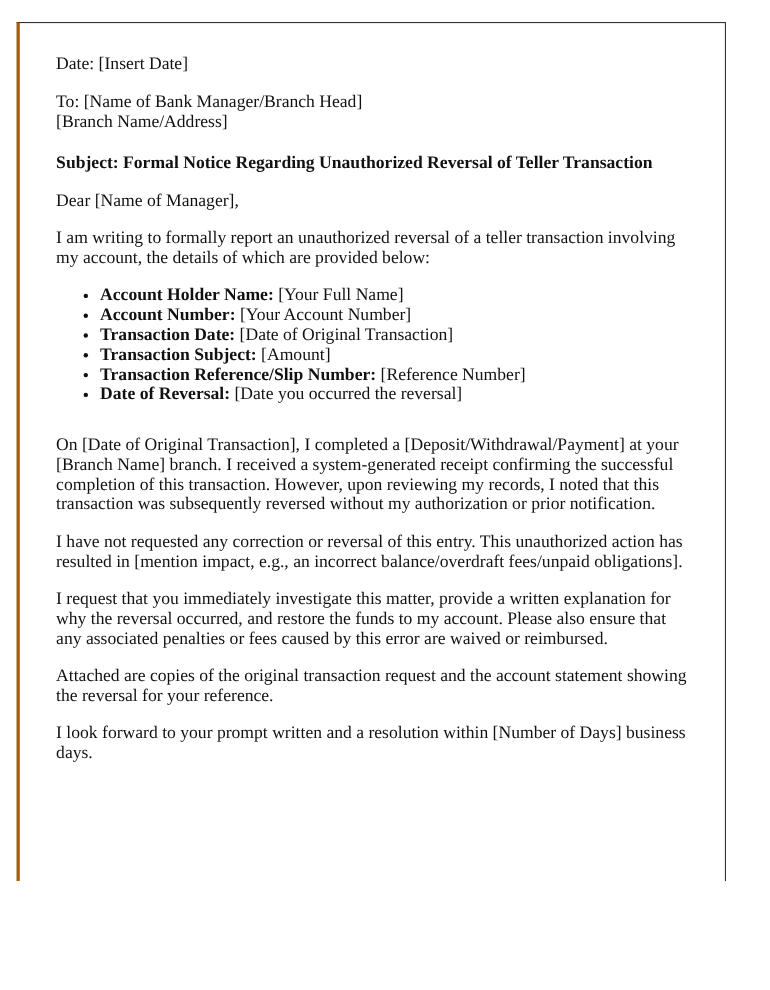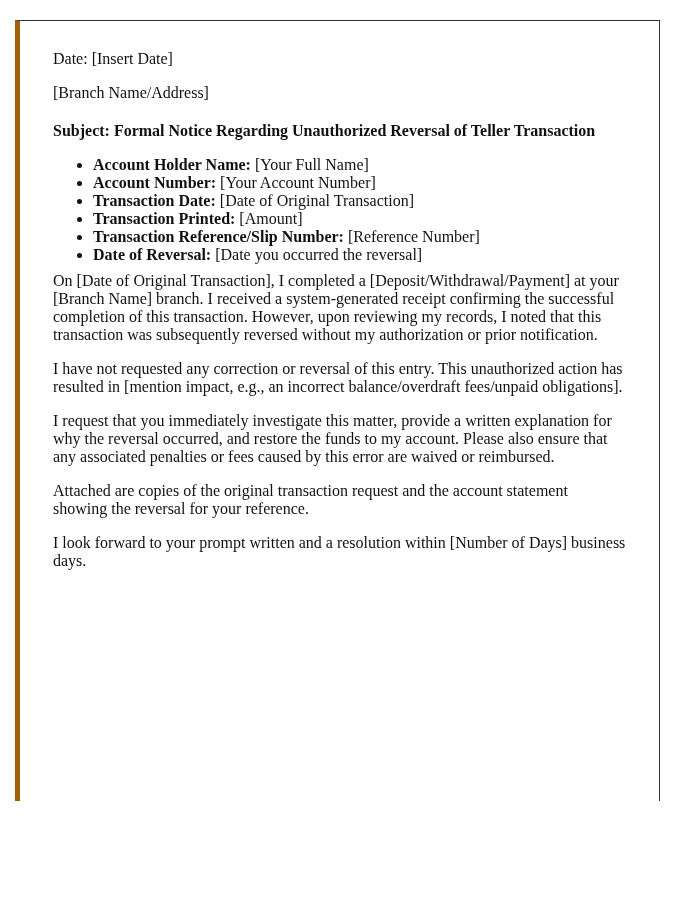--- a/index.html
+++ b/index.html
@@ -17,67 +17,70 @@
       line-height: 18px;
       color: #111111;
     }
     .page {
       position: absolute;
       left: 15px;
       top: 20px;
       width: 645px;
       height: 781px;
       border-top: 1px solid #333333;
-      border-left: 5px solid #a16207;
+      border-left: 3px solid #a16207;
       border-right: 1px solid #333333;
       box-sizing: border-box;
       padding: 29px 33px 0 33px;
       overflow: hidden;
     }
     p {
       margin: 0 0 16px 0;
     }
     .subject {
       font-weight: bold;
       margin-top: 20px;
     }
     ul {
-      margin: 0 0 8px 0;
+      margin: 0 0 28px 0;
       padding-left: 40px;
     }
     ul li {
       margin: 0;
     }
     .label {
       font-weight: bold;
     }
     .block-line {
       display: block;
     }
   </style>
 </head>
 <body>
 
 <div class="page">
 
   <p>Date: [Insert Date]</p>
 
   <p>
+    <span class="block-line">To: [Name of Bank Manager/Branch Head]</span>
     <span class="block-line">[Branch Name/Address]</span>
   </p>
 
   <p class="subject">Subject: Formal Notice Regarding Unauthorized Reversal of Teller Transaction</p>
 
+  <p>Dear [Name of Manager],</p>
 
+  <p>I am writing to formally report an unauthorized reversal of a teller transaction involving my account, the details of which are provided below:</p>
 
   <ul>
     <li><span class="label">Account Holder Name:</span><span> [Your Full Name]</span></li>
     <li><span class="label">Account Number:</span><span> [Your Account Number]</span></li>
     <li><span class="label">Transaction Date:</span><span> [Date of Original Transaction]</span></li>
-    <li><span class="label">Transaction Printed:</span><span> [Amount]</span></li>
+    <li><span class="label">Transaction Subject:</span><span> [Amount]</span></li>
     <li><span class="label">Transaction Reference/Slip Number:</span><span> [Reference Number]</span></li>
     <li><span class="label">Date of Reversal:</span><span> [Date you occurred the reversal]</span></li>
   </ul>
 
   <p>On [Date of Original Transaction], I completed a [Deposit/Withdrawal/Payment] at your [Branch Name] branch. I received a system-generated receipt confirming the successful completion of this transaction. However, upon reviewing my records, I noted that this transaction was subsequently reversed without my authorization or prior notification.</p>
   <p>I have not requested any correction or reversal of this entry. This unauthorized action has resulted in [mention impact, e.g., an incorrect balance/overdraft fees/unpaid obligations].</p>
   <p>I request that you immediately investigate this matter, provide a written explanation for why the reversal occurred, and restore the funds to my account. Please also ensure that any associated penalties or fees caused by this error are waived or reimbursed.</p>
   <p>Attached are copies of the original transaction request and the account statement showing the reversal for your reference.</p>
   <p>I look forward to your prompt written and a resolution within [Number of Days] business days.</p>
 

